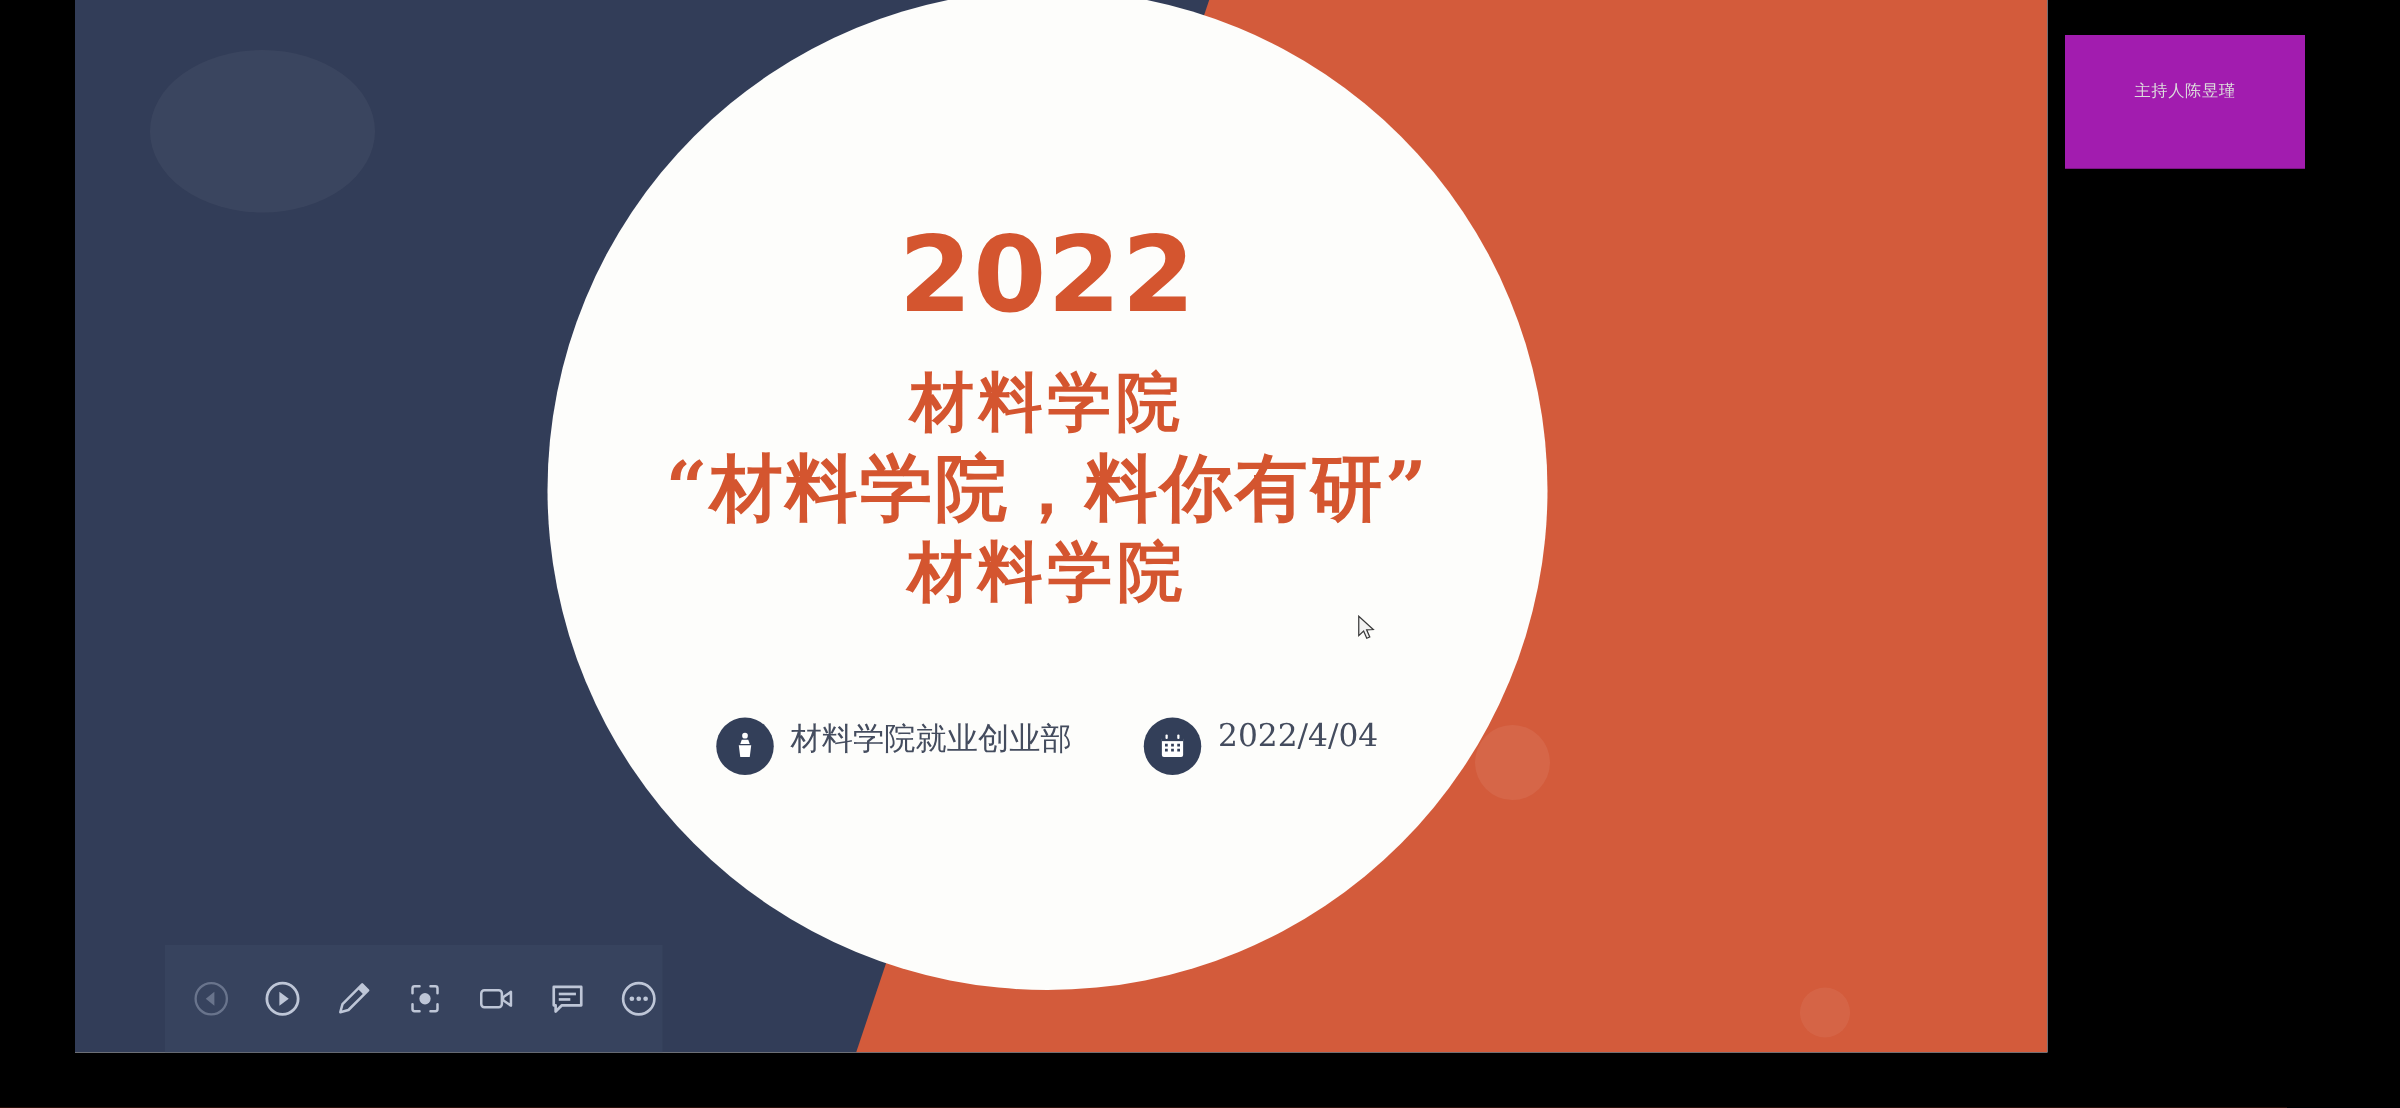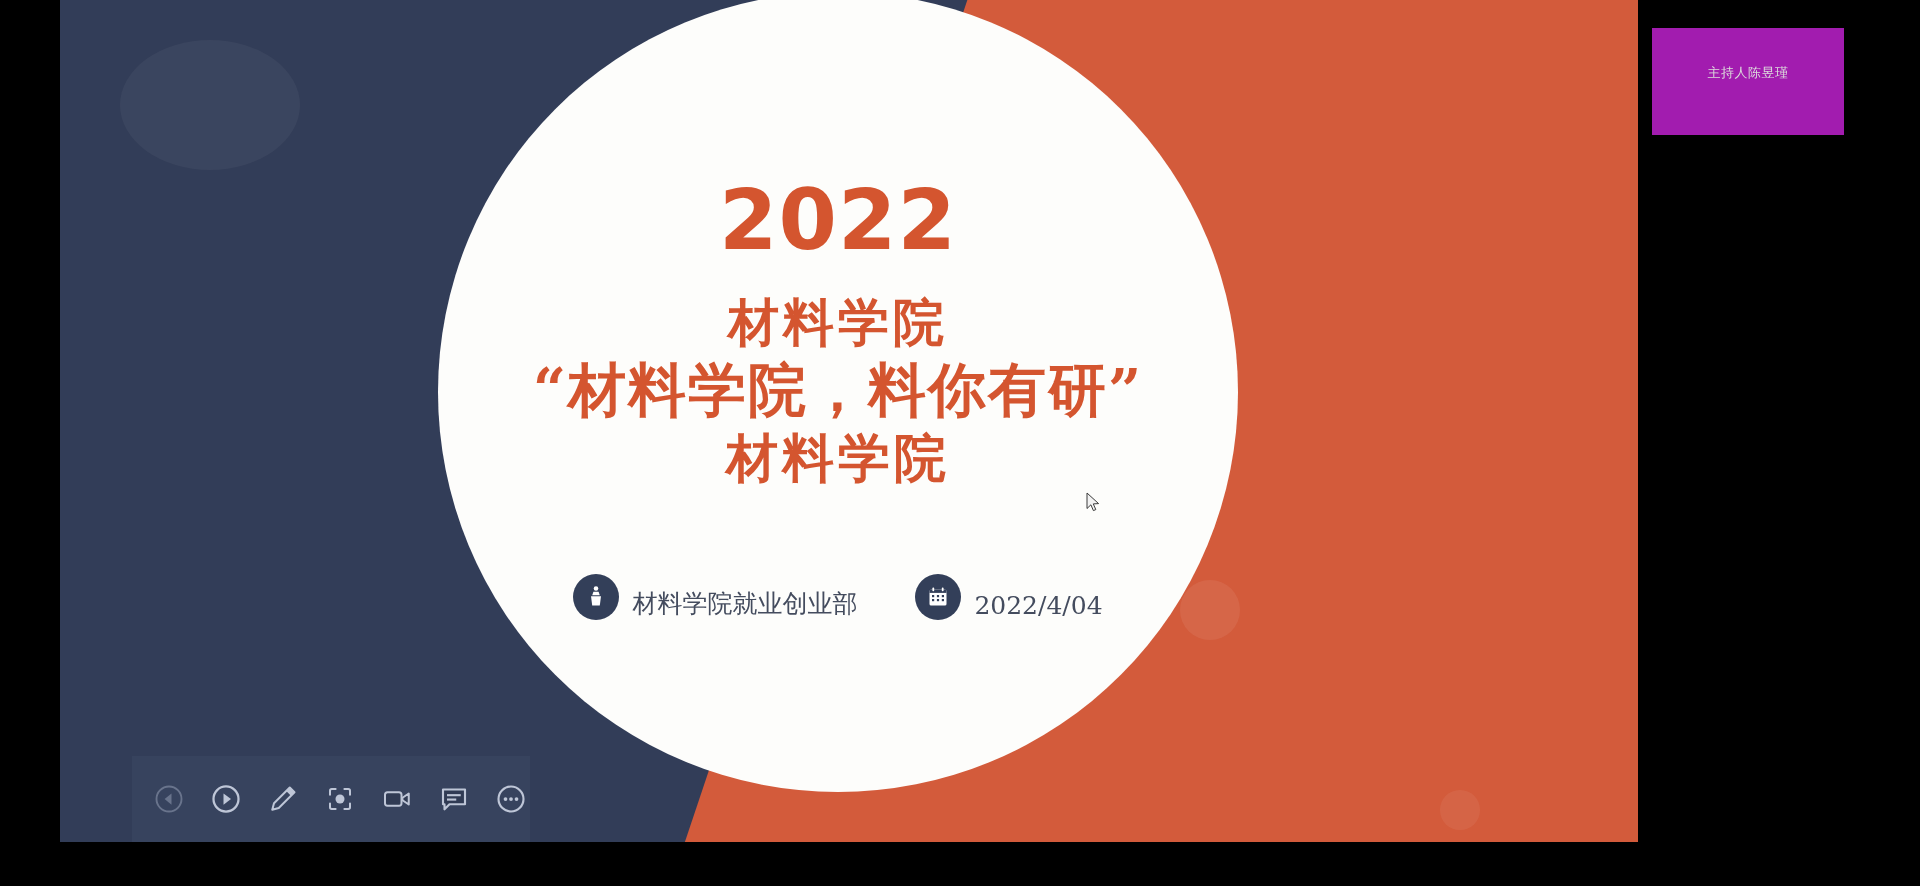--- a/index.html
+++ b/index.html
@@ -121,21 +121,21 @@
     position: absolute;
     left: 0; right: 0;
     top: 574px;
     display: flex;
     justify-content: center;
     align-items: center;
     gap: 58px;
   }
   .meta-item {
     display: flex;
-    align-items: flex-end;
+    align-items: flex-start;
     gap: 13px;
   }
   .meta-badge {
     width: 46px; height: 46px;
     border-radius: 50%;
     background: #333f59;
     display: flex;
     align-items: center;
     justify-content: center;
     flex: 0 0 auto;

